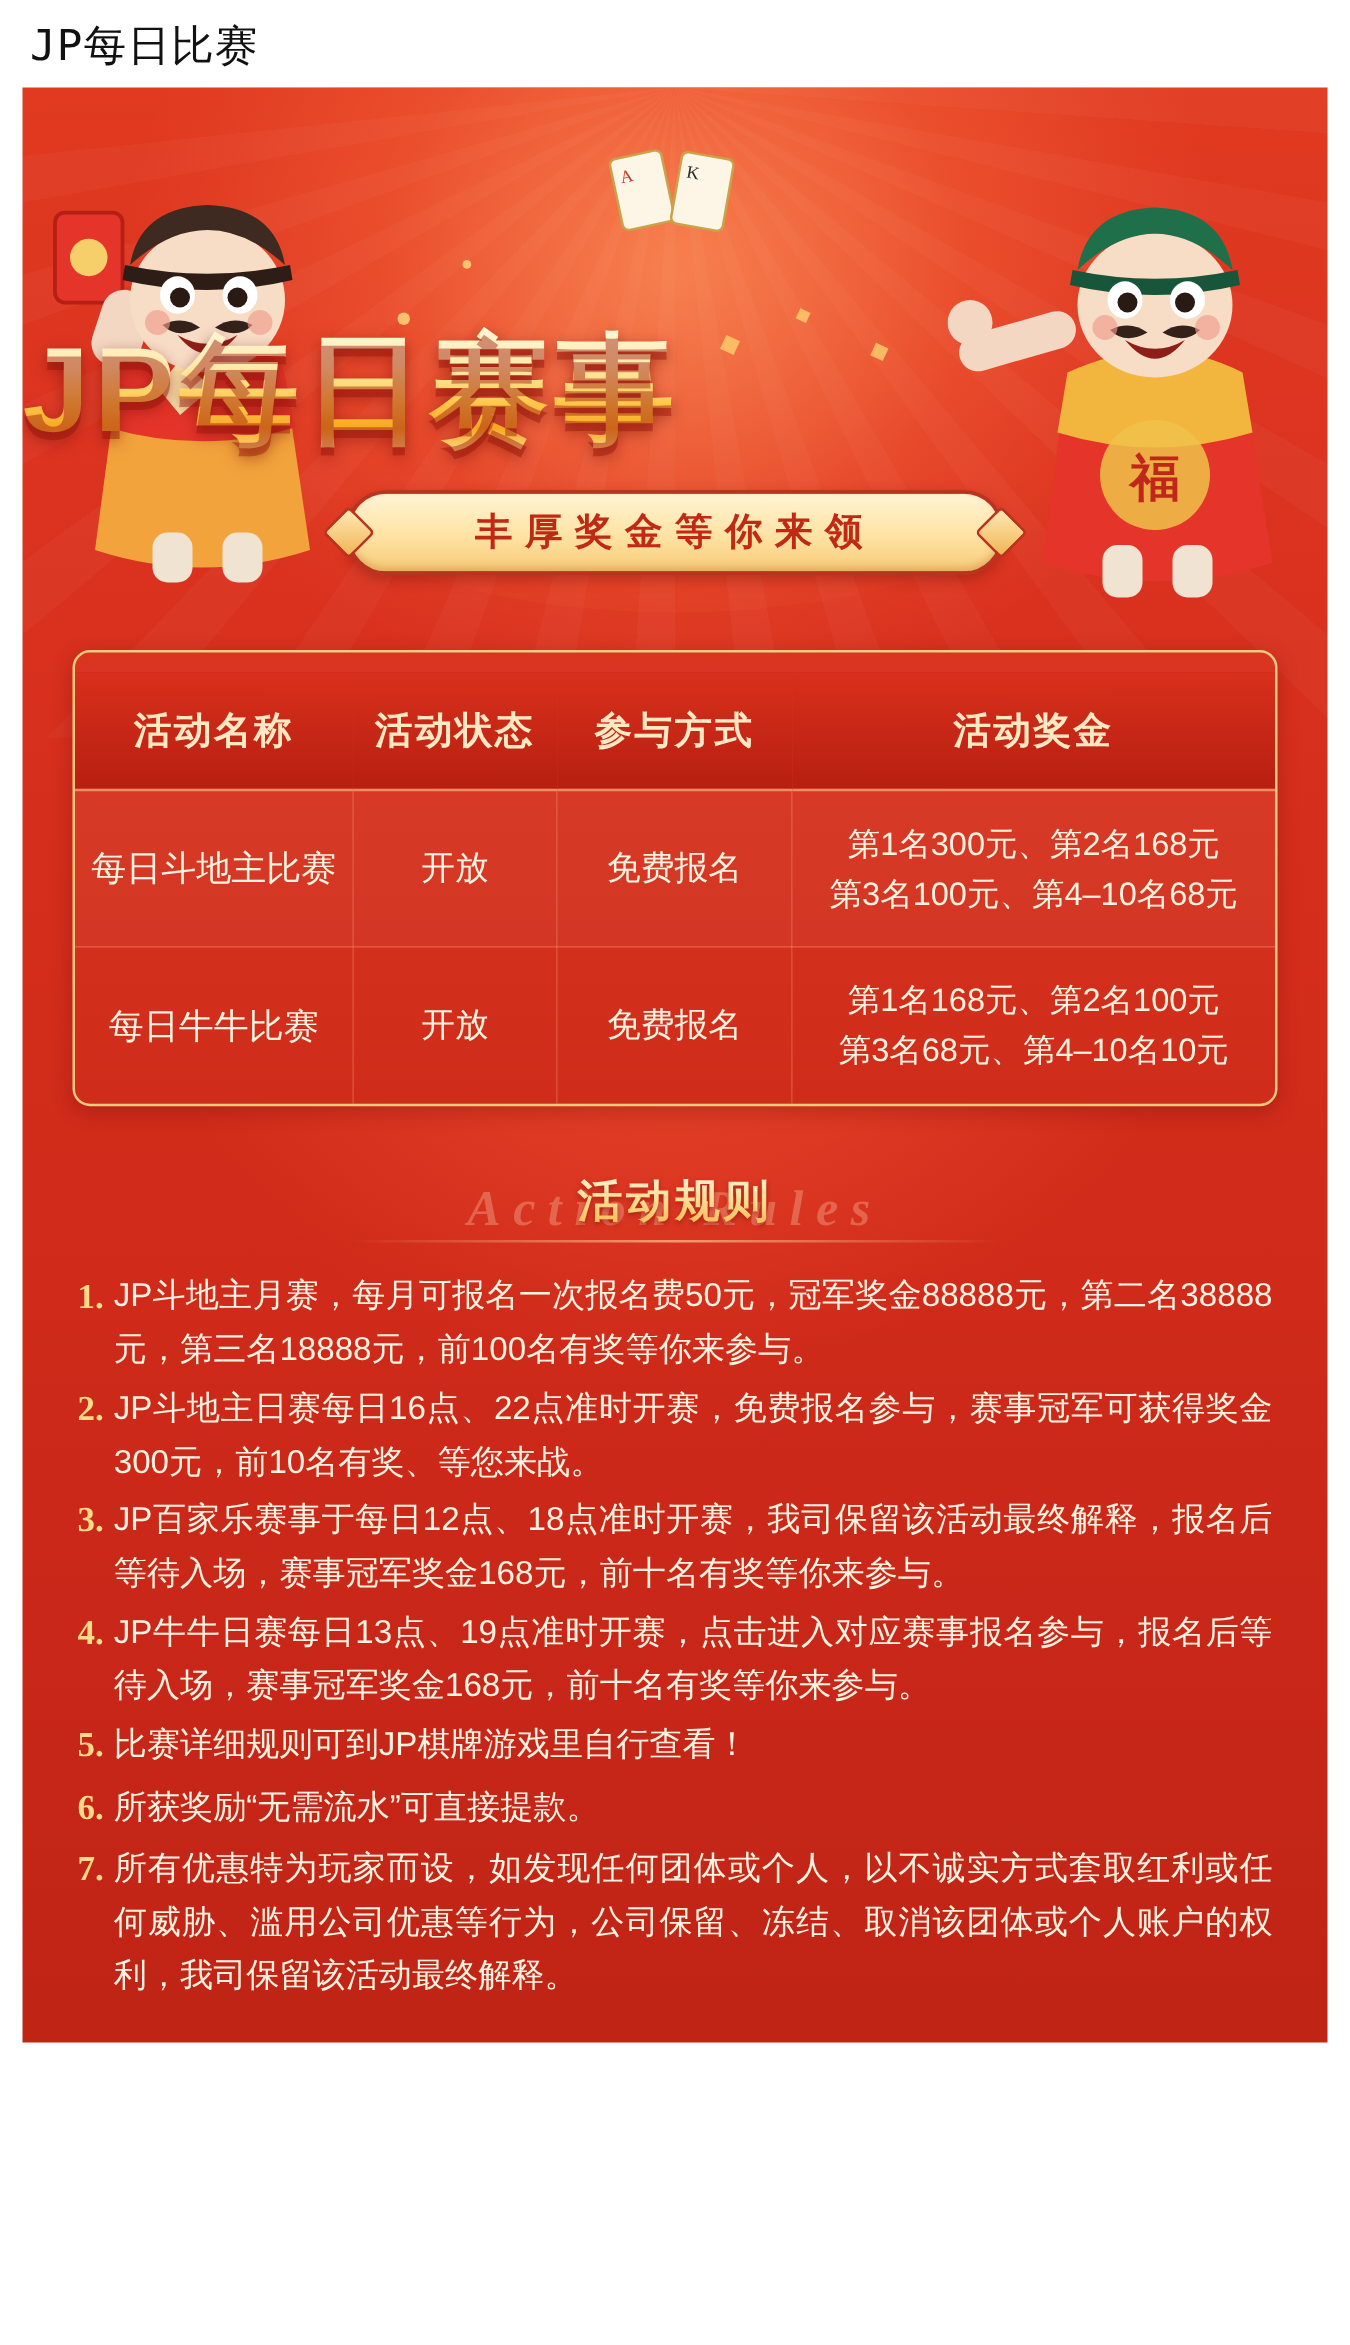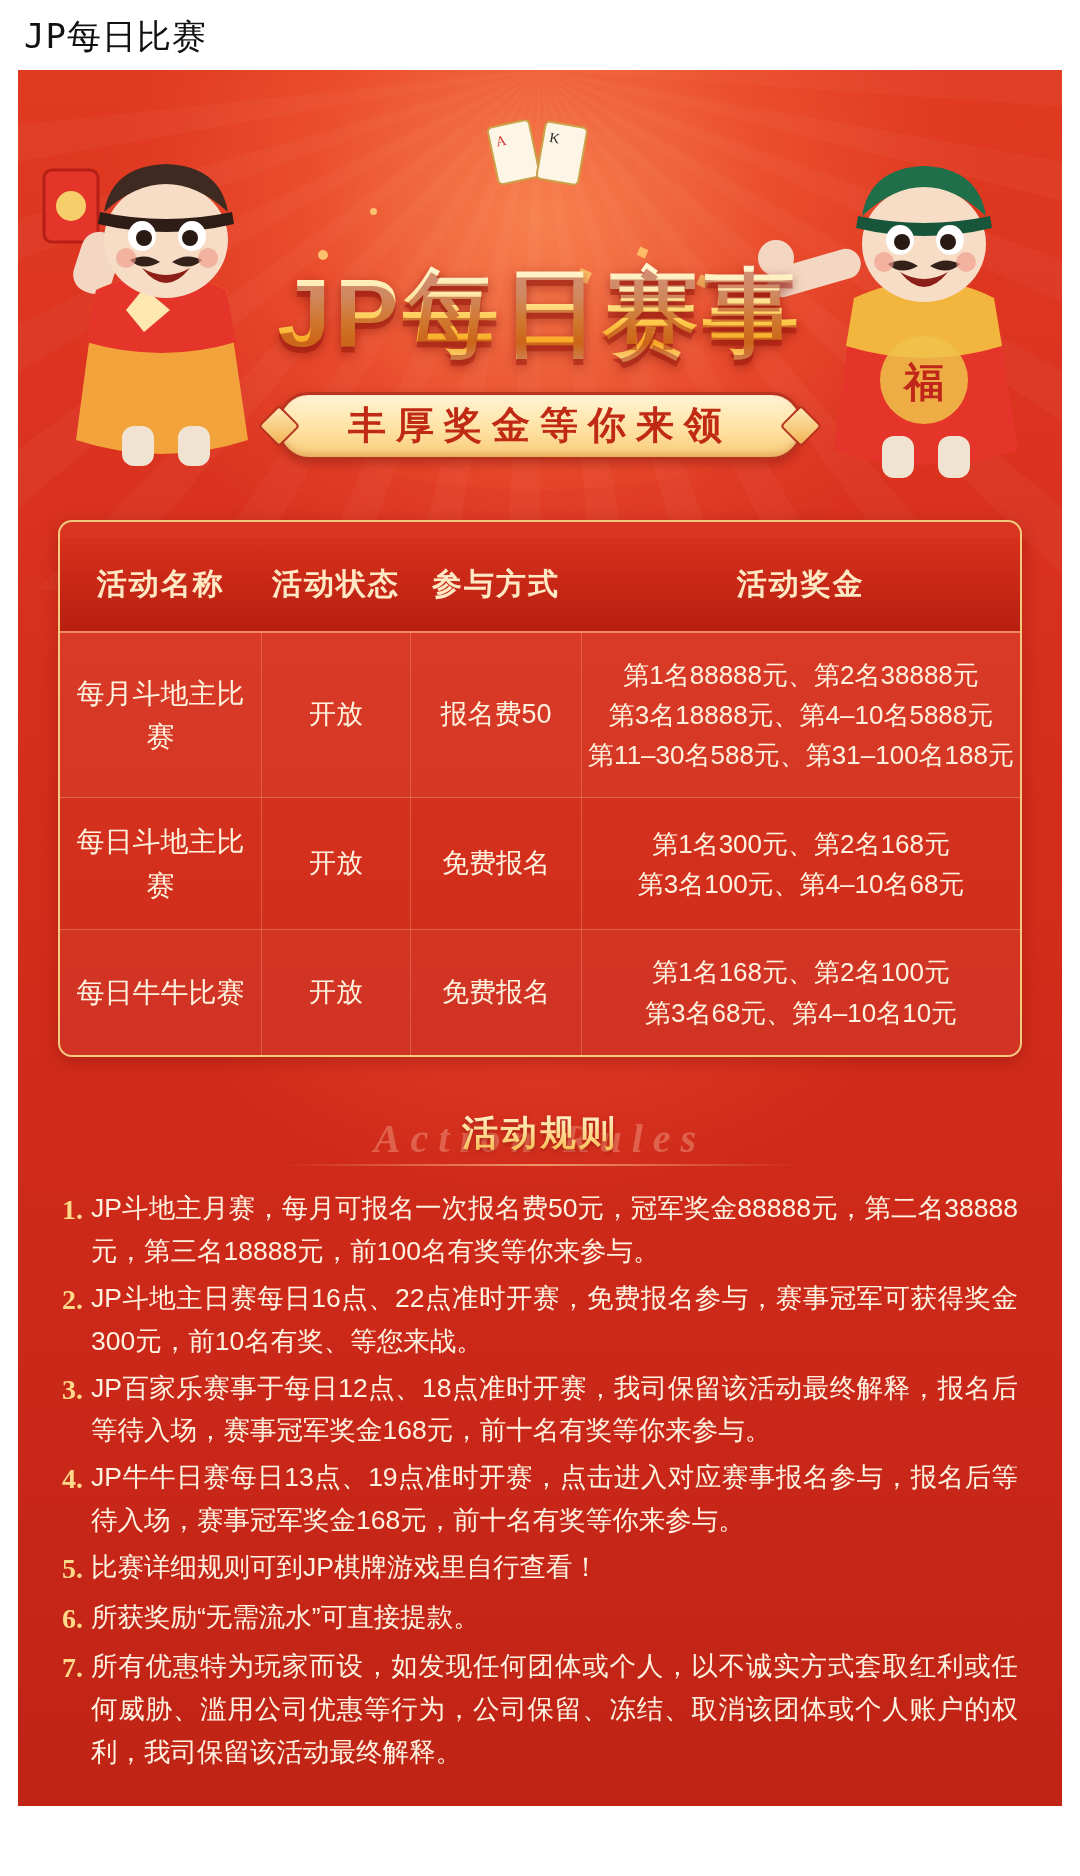--- a/index.html
+++ b/index.html
@@ -55,21 +55,20 @@
 
   
   .card-deco{
     position:absolute;left:50%;transform:translateX(-50%);top:48px;
     width:120px;height:70px;
   }
 
   
   .title-wrap{
     position:relative;
-    text-align:center;
     padding-top:190px;
   }
   .main-title{
     font-size:96px;
     font-weight:bold;
     letter-spacing:4px;
     background:linear-gradient(180deg,#fff8dc 0%,#ffe9a8 32%,#ffc94d 58%,#f7a723 78%,#ffe6a0 100%);
     -webkit-background-clip:text;
     background-clip:text;
     color:transparent;
@@ -82,21 +81,21 @@
     margin:26px auto 0 auto;
     width:520px;height:62px;
     border-radius:32px;
     background:linear-gradient(180deg,#fff4d4 0%,#ffe2a3 55%,#f7cb78 100%);
     border:3px solid #b9341f;
     box-shadow:0 4px 10px rgba(110,12,8,.35), inset 0 -3px 6px rgba(190,110,40,.35);
     display:flex;align-items:center;justify-content:center;
     position:relative;
   }
   .subtitle-bar span{
-    font-size:38px;font-weight:bold;color:#c02a15;letter-spacing:10px;
+    font-size:30px;font-weight:bold;color:#c02a15;letter-spacing:10px;
   }
   .subtitle-bar:before,.subtitle-bar:after{
     content:"";position:absolute;top:50%;width:26px;height:26px;
     transform:translateY(-50%) rotate(45deg);
     background:linear-gradient(135deg,#ffe9b5,#f0b455);
     border:2px solid #b9341f;border-radius:4px;
   }
   .subtitle-bar:before{left:-16px;}
   .subtitle-bar:after{right:-16px;}
 
@@ -289,30 +288,20 @@
     <table>
       <thead>
         <tr>
           <th>活动名称</th>
           <th>活动状态</th>
           <th>参与方式</th>
           <th>活动奖金</th>
         </tr>
       </thead>
       <tbody>
-        <tr>
-          <td class="name">每月斗地主比赛</td>
-          <td class="status">开放</td>
-          <td class="join">报名费50</td>
-          <td class="prize">
-            <div>第1名88888元、第2名38888元</div>
-            <div>第3名18888元、第4–10名5888元</div>
-            <div>第11–30名588元、第31–100名188元</div>
-          </td>
-        </tr>
         <tr>
           <td class="name">每日斗地主比赛</td>
           <td class="status">开放</td>
           <td class="join">免费报名</td>
           <td class="prize">
             <div>第1名300元、第2名168元</div>
             <div>第3名100元、第4–10名68元</div>
           </td>
         </tr>
         <tr>

